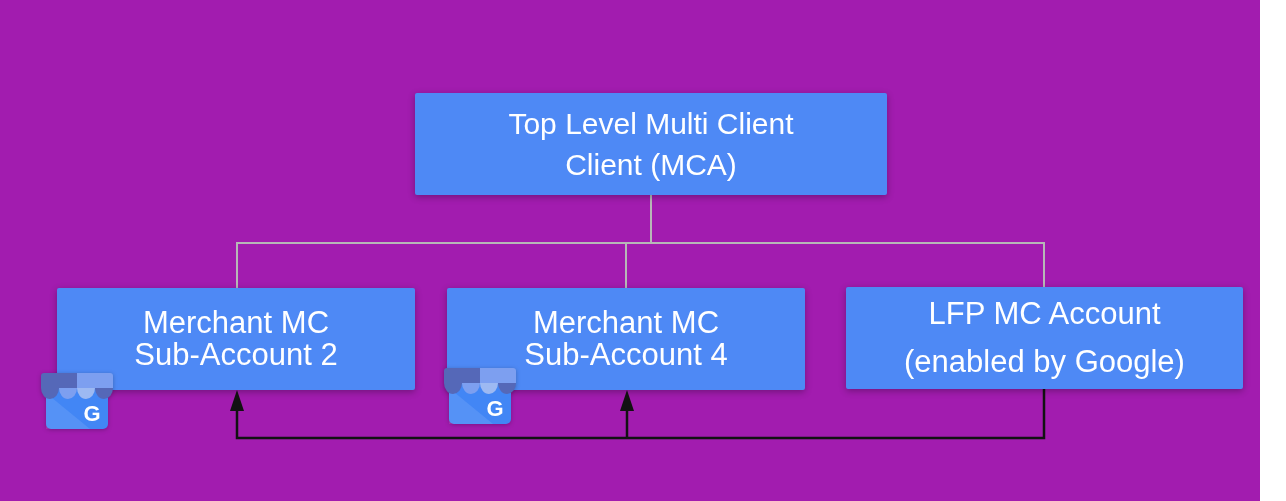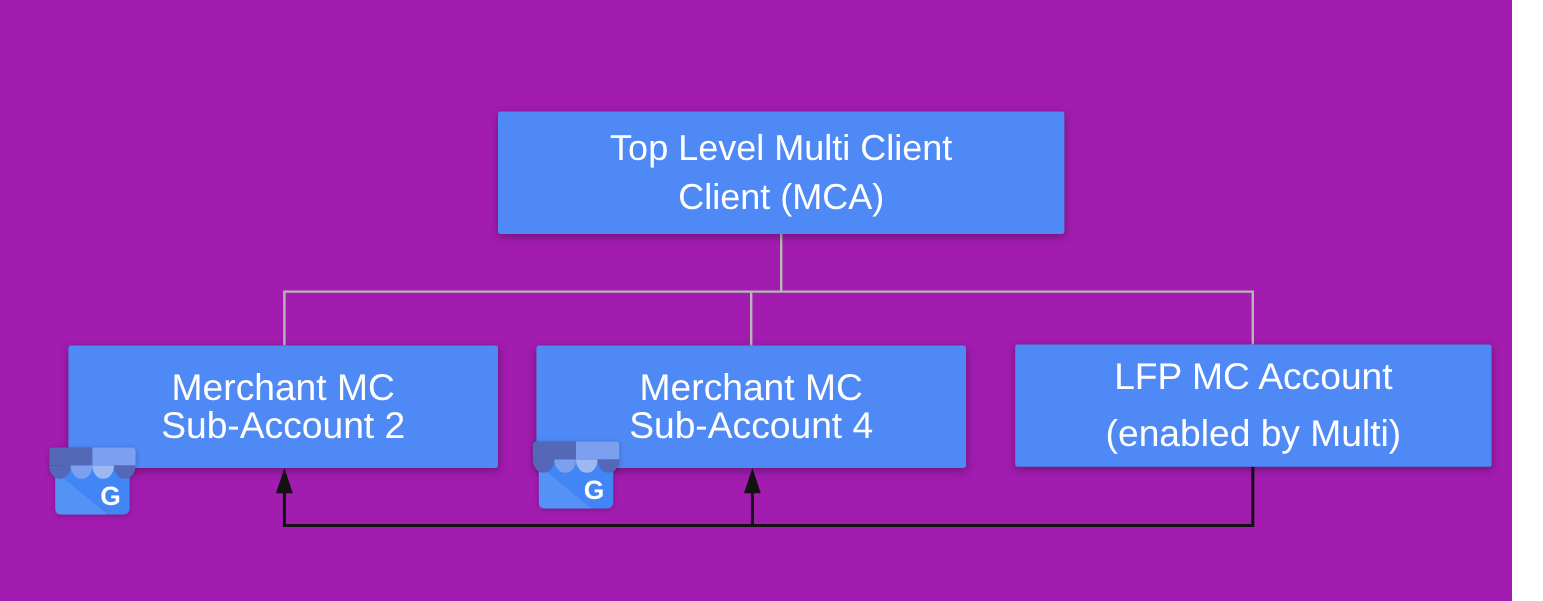--- a/index.html
+++ b/index.html
@@ -102,21 +102,21 @@
     <span>Sub-Account 2</span>
   </div>
 
   <div class="node node-child node-sub2">
     <span>Merchant MC</span>
     <span>Sub-Account 4</span>
   </div>
 
   <div class="node node-child node-lfp">
     <span>LFP MC Account</span>
-    <span>(enabled by Multi)</span>
+    <span>(enabled by Google)</span>
   </div>
 
   <svg width="0" height="0" style="position:absolute" aria-hidden="true">
     <defs>
       <g id="gmb-sym">
 
         <rect x="6" y="19" width="62" height="41" rx="5" fill="#4286f5"></rect>
 
         <polygon points="6,24 50,60 6,60" fill="#ffffff" opacity="0.10"></polygon>
 

